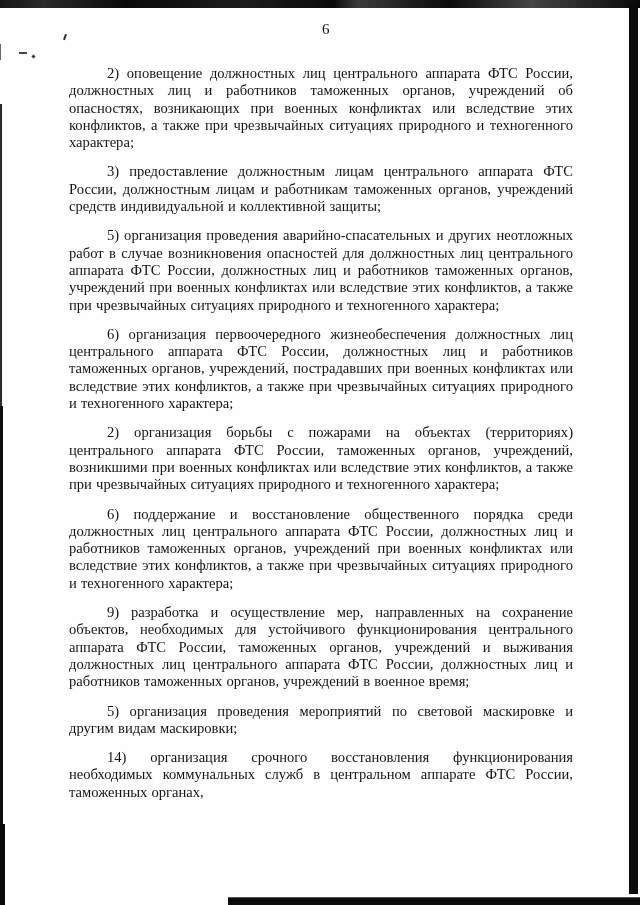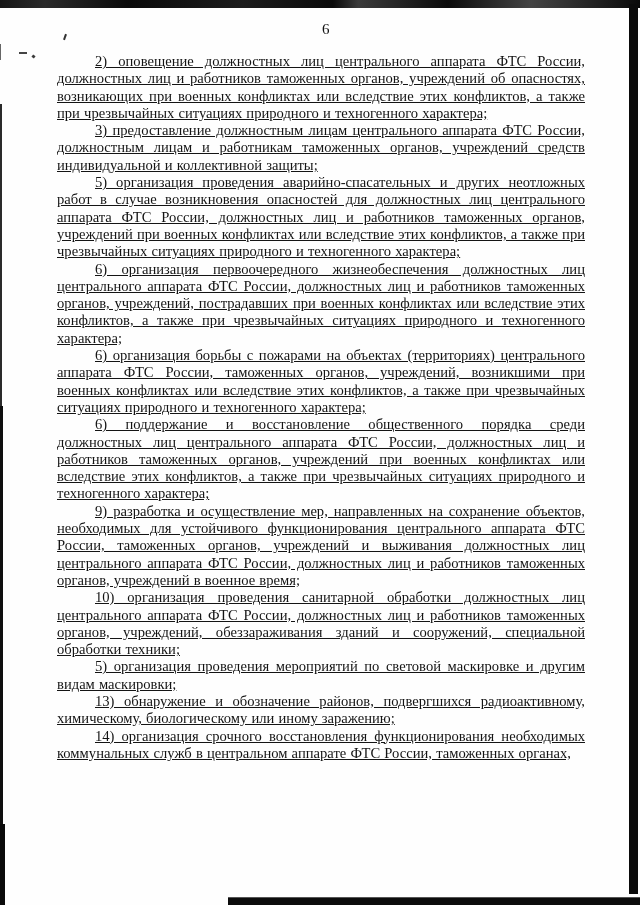--- a/index.html
+++ b/index.html
@@ -95,25 +95,24 @@
   }
   .text-block {
     position: absolute;
     top: 53px; left: 57px;
     width: 528px;
     font-size: 14.6px;
     line-height: 17.3px;
     text-align: justify;
   }
   .para {
-    margin: 0;
+    margin: 12px;
     text-indent: 38px;
     text-align-last: left;
     word-spacing: 0.5px;
-    text-decoration: underline;
   }
 </style>
 </head>
 <body>
 
 <div class="sheet">
 
   <div class="top-scan-bar"></div>
   <div class="right-scan-bar"></div>
   <div class="bottom-scan-bar"></div>
@@ -125,22 +124,20 @@
   <div class="speck-dash-1"></div>
   <div class="speck-dash-2"></div>
 
   <div class="page-number">6</div>
 
   <div class="text-block">
     <p class="para">2) оповещение должностных лиц центрального аппарата ФТС России, должностных лиц и работников таможенных органов, учреждений об опасностях, возникающих при военных конфликтах или вследствие этих конфликтов, а также при чрезвычайных ситуациях природного и техногенного характера;</p>
     <p class="para">3) предоставление должностным лицам центрального аппарата ФТС России, должностным лицам и работникам таможенных органов, учреждений средств индивидуальной и коллективной защиты;</p>
     <p class="para">5) организация проведения аварийно-спасательных и других неотложных работ в случае возникновения опасностей для должностных лиц центрального аппарата ФТС России, должностных лиц и работников таможенных органов, учреждений при военных конфликтах или вследствие этих конфликтов, а также при чрезвычайных ситуациях природного и техногенного характера;</p>
     <p class="para">6) организация первоочередного жизнеобеспечения должностных лиц центрального аппарата ФТС России, должностных лиц и работников таможенных органов, учреждений, пострадавших при военных конфликтах или вследствие этих конфликтов, а также при чрезвычайных ситуациях природного и техногенного характера;</p>
-    <p class="para">6) организация борьбы с пожарами на объектах (территориях) центрального аппарата ФТС России, таможенных органов, учреждений, возникшими при военных конфликтах или вследствие этих конфликтов, а также при чрезвычайных ситуациях природного и техногенного характера;</p>
+    <p class="para">2) организация борьбы с пожарами на объектах (территориях) центрального аппарата ФТС России, таможенных органов, учреждений, возникшими при военных конфликтах или вследствие этих конфликтов, а также при чрезвычайных ситуациях природного и техногенного характера;</p>
     <p class="para">6) поддержание и восстановление общественного порядка среди должностных лиц центрального аппарата ФТС России, должностных лиц и работников таможенных органов, учреждений при военных конфликтах или вследствие этих конфликтов, а также при чрезвычайных ситуациях природного и техногенного характера;</p>
     <p class="para">9) разработка и осуществление мер, направленных на сохранение объектов, необходимых для устойчивого функционирования центрального аппарата ФТС России, таможенных органов, учреждений и выживания должностных лиц центрального аппарата ФТС России, должностных лиц и работников таможенных органов, учреждений в военное время;</p>
-    <p class="para">10) организация проведения санитарной обработки должностных лиц центрального аппарата ФТС России, должностных лиц и работников таможенных органов, учреждений, обеззараживания зданий и сооружений, специальной обработки техники;</p>
     <p class="para">5) организация проведения мероприятий по световой маскировке и другим видам маскировки;</p>
-    <p class="para">13) обнаружение и обозначение районов, подвергшихся радиоактивному, химическому, биологическому или иному заражению;</p>
     <p class="para">14) организация срочного восстановления функционирования необходимых коммунальных служб в центральном аппарате ФТС России, таможенных органах,</p>
   </div>
 
 </div>
 
 </body></html>

